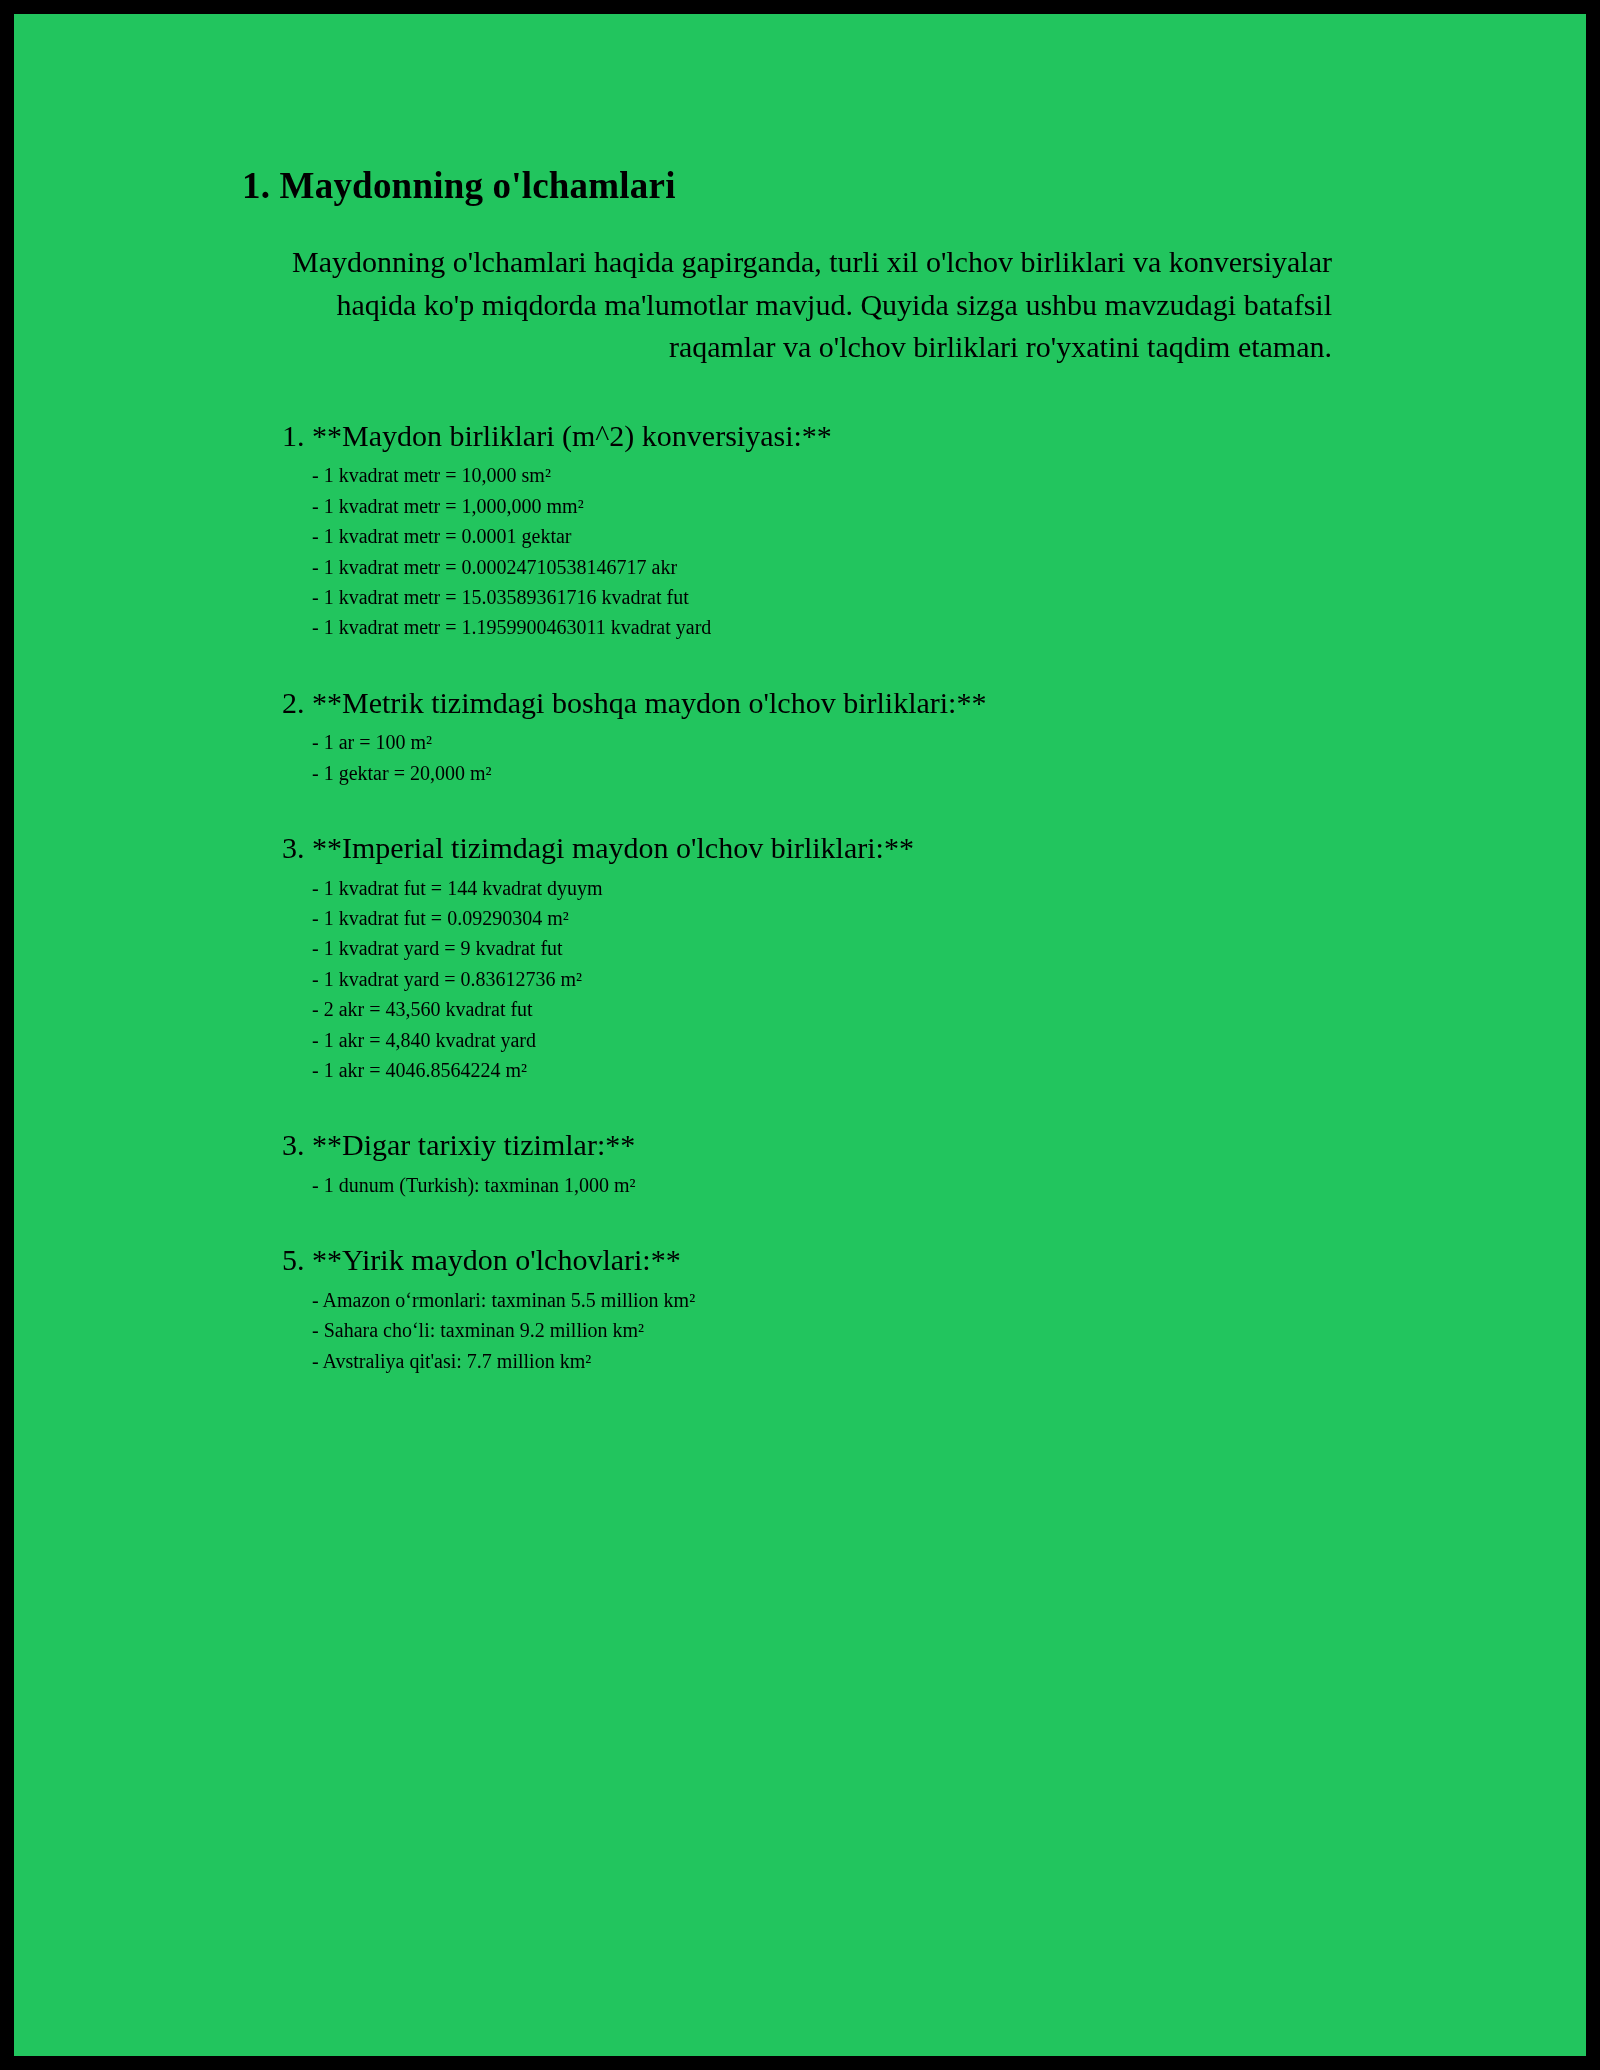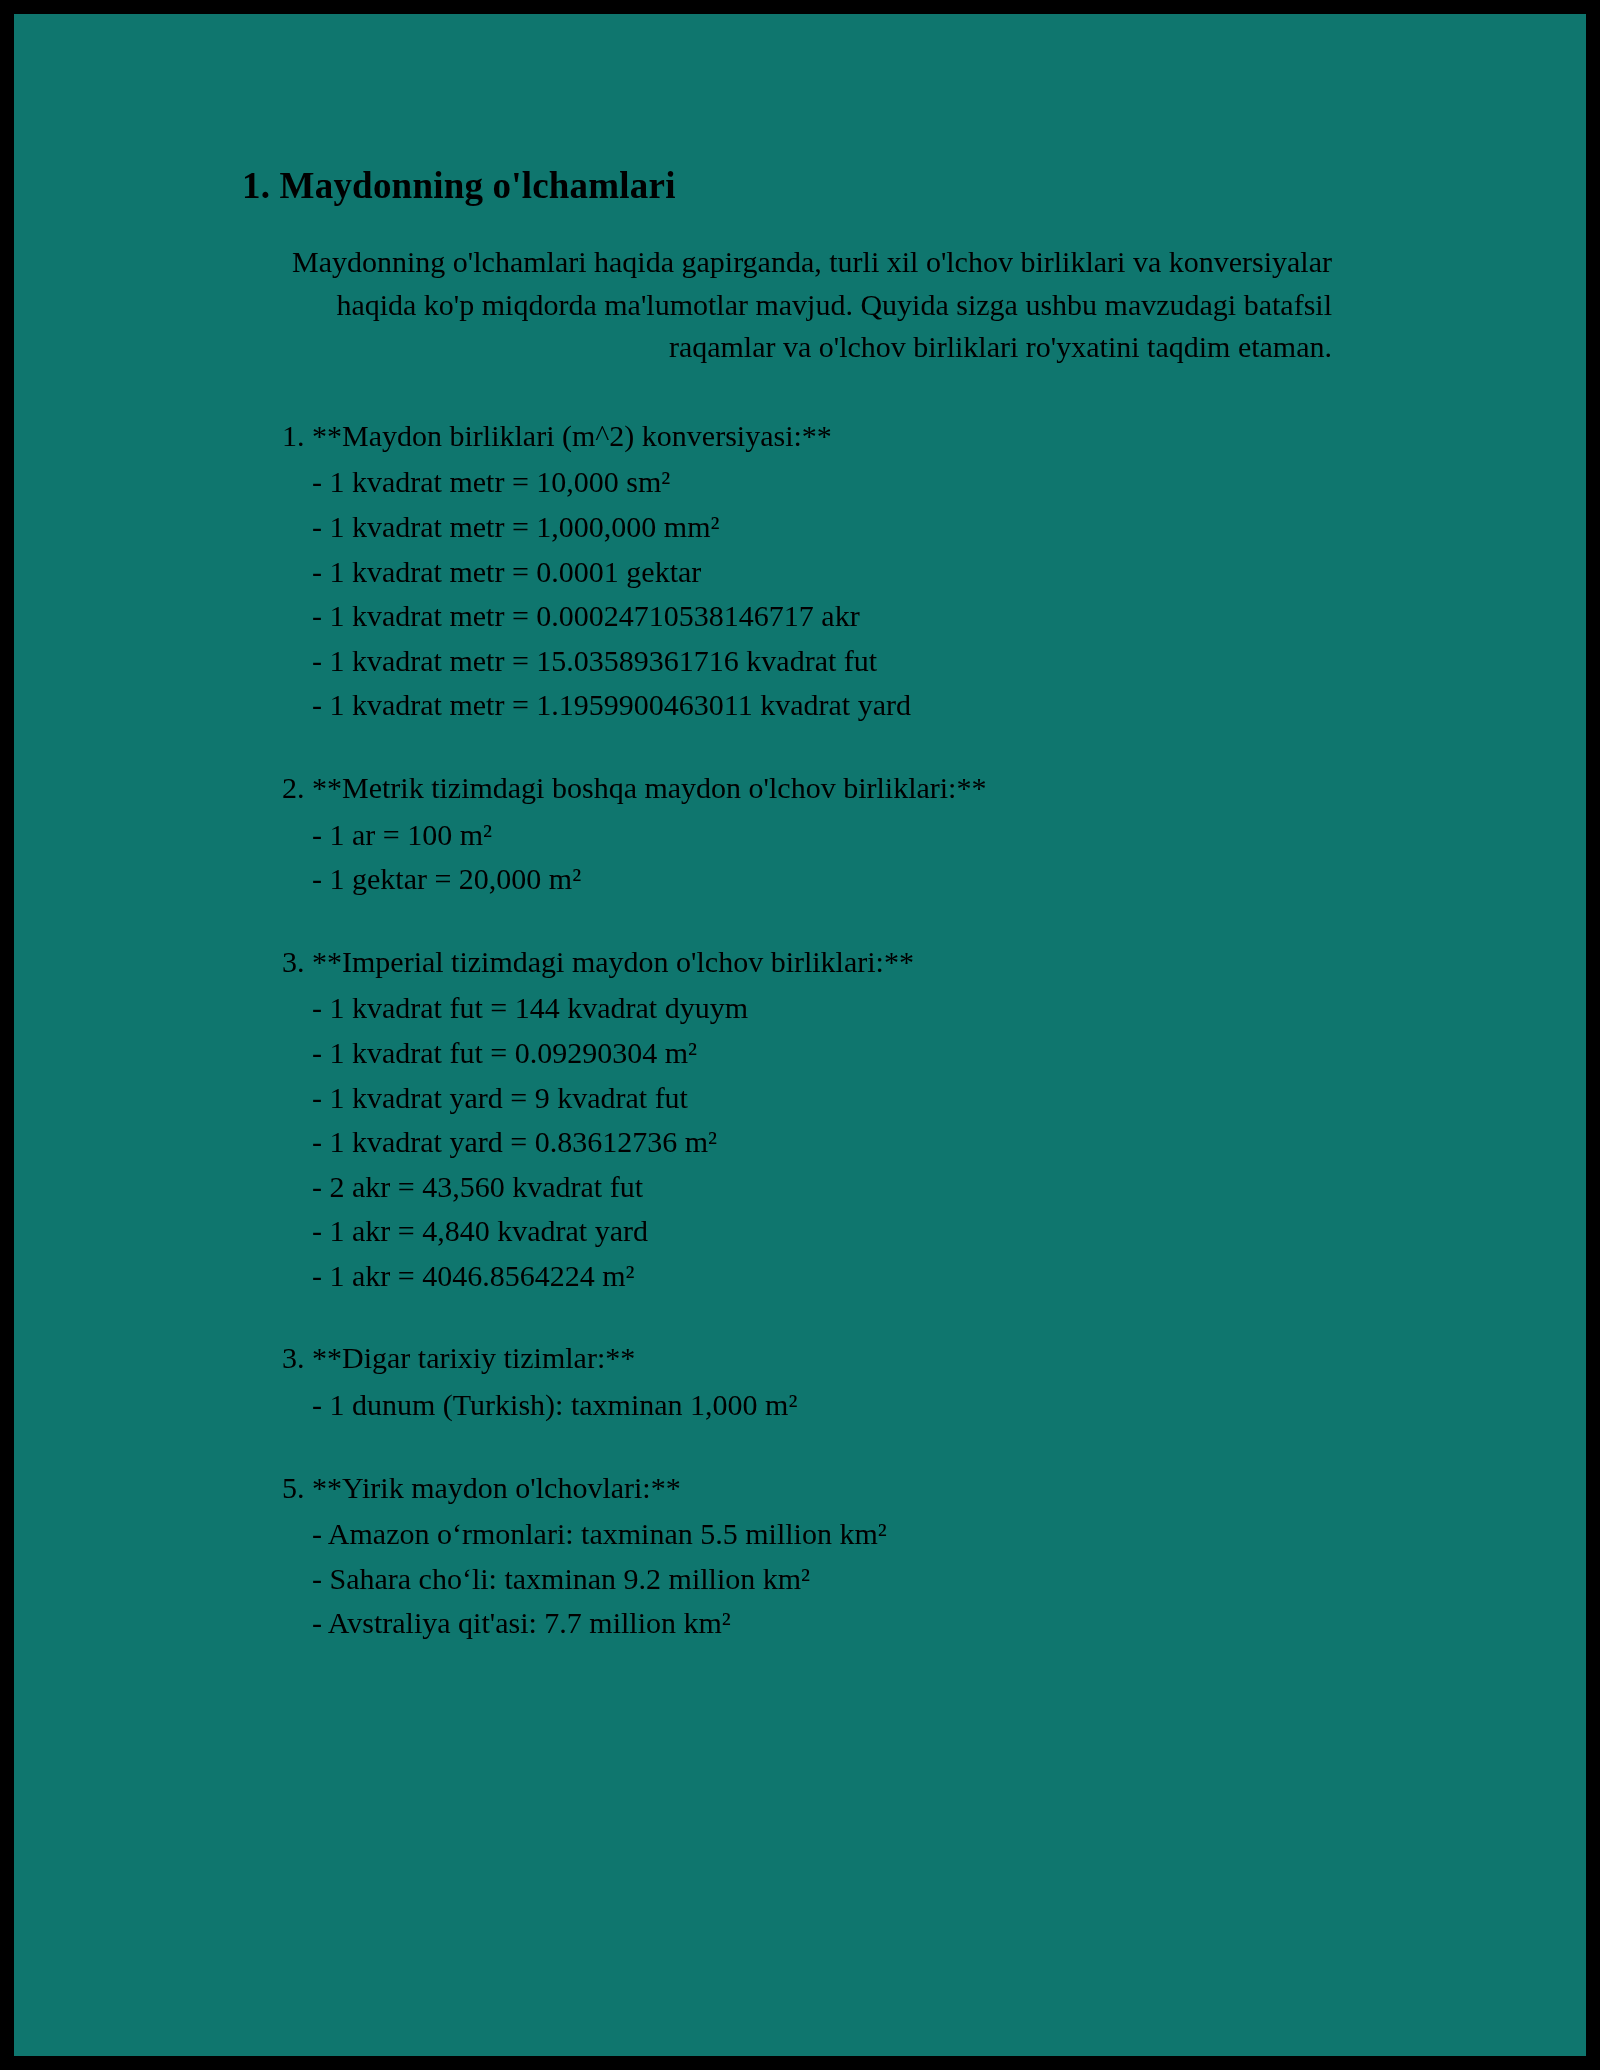--- a/index.html
+++ b/index.html
@@ -23,21 +23,21 @@
     border: 14px solid #000000;
     box-sizing: border-box;
     overflow: hidden;
   }
   .page-inner {
     position: absolute;
     left: 0;
     top: 0;
     right: 0;
     bottom: 0;
-    background: #0f766e;
+    background: #22c55e;
     padding: 150px 200px 16px 228px;
     box-sizing: border-box;
   }
   h1.doc-title {
     font-family: "Liberation Serif", serif;
     font-size: 37px;
     font-weight: bold;
     color: #000000;
     margin: 0 0 34px 0;
     letter-spacing: 0.2px;
@@ -54,21 +54,21 @@
     margin-bottom: 40px;
     margin-left: 40px;
   }
   .section-heading {
     font-size: 30px;
     line-height: 1.42;
     color: #000000;
     margin: 0 0 4px 0;
   }
   .bullet {
-    font-size: 30px;
+    font-size: 20px;
     line-height: 1.42;
     color: #000000;
     margin: 0 0 2px 0;
     padding-left: 30px;
   }
   .spacer-bottom {
     height: 120px;
   }
 </style>
 </head>

